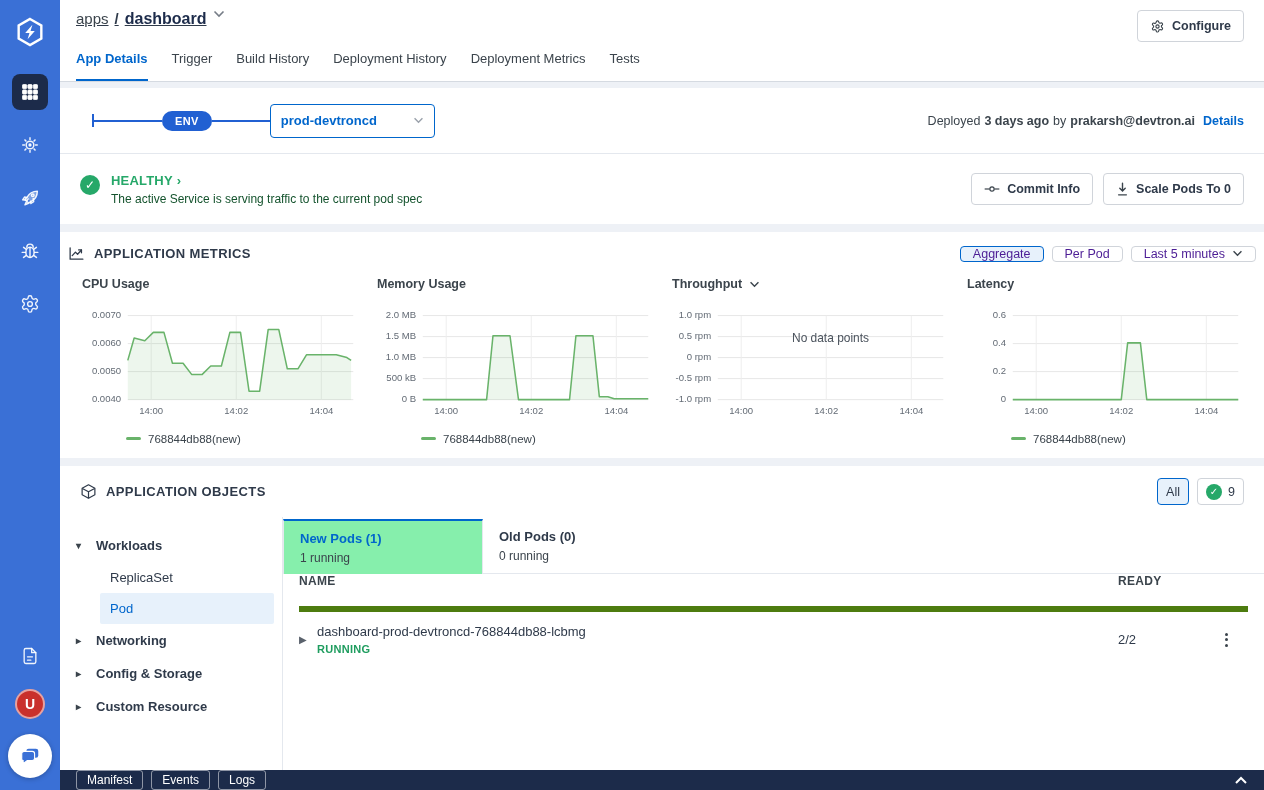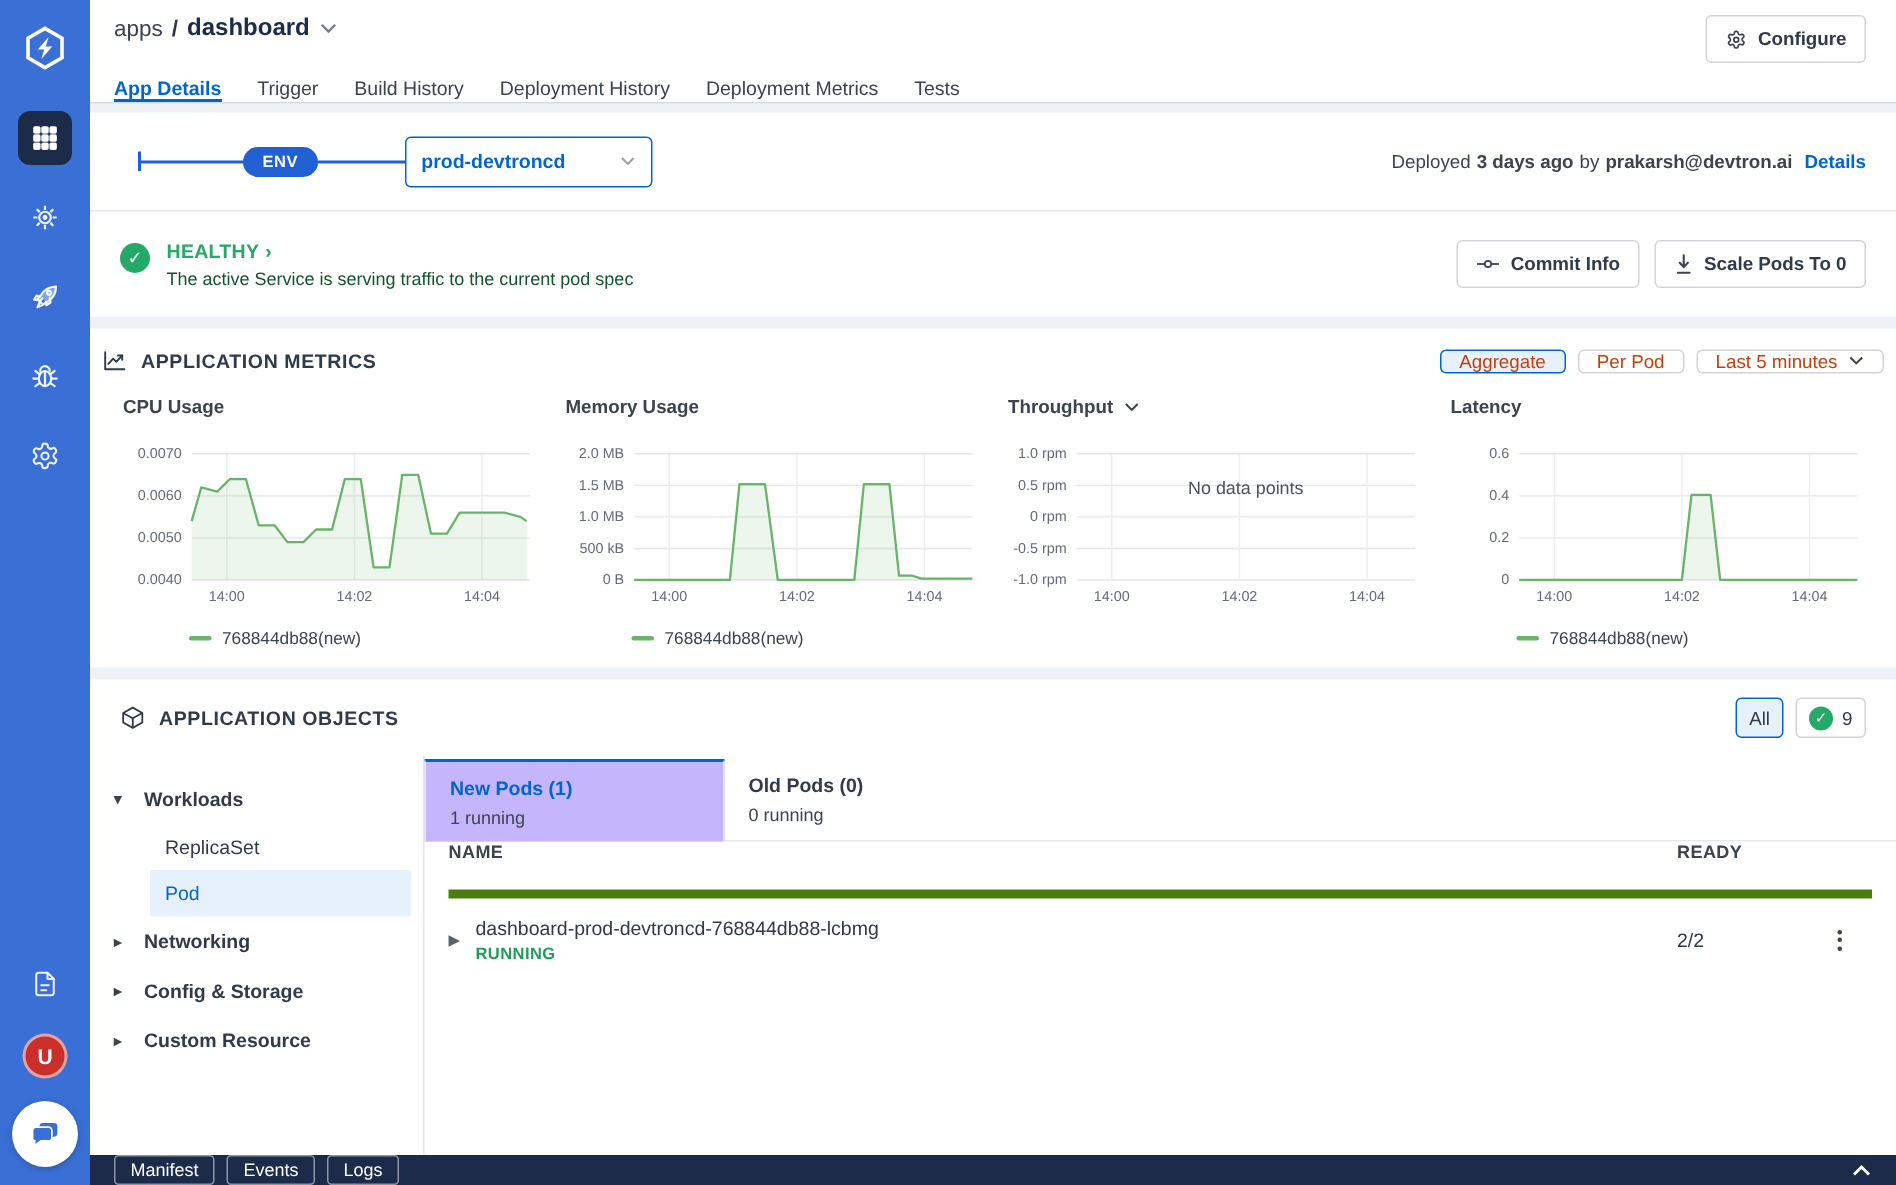--- a/index.html
+++ b/index.html
@@ -15,26 +15,26 @@
   .nav-btn.active { background:#1c2b4a; }
   .nav-btn svg { stroke:rgba(255,255,255,.92); }
   .sidebar-bottom { margin-top:auto; display:flex; flex-direction:column; align-items:center; gap:15px; padding-bottom:12px; }
   .avatar { width:30px; height:30px; border-radius:50%; background:#c9302c; border:2px solid rgba(255,255,255,.55); color:#fff; font-size:14px; font-weight:700; display:flex; align-items:center; justify-content:center; cursor:pointer; }
   .chat-circle { width:44px; height:44px; border-radius:50%; background:#fff; box-shadow:0 1px 5px rgba(0,0,0,.25); display:flex; align-items:center; justify-content:center; cursor:pointer; }
 
   
   .main { flex:1; display:flex; flex-direction:column; min-width:0; }
   .header { background:#fff; padding:10px 20px 0 16px; border-bottom:1px solid #d5dae1; }
   .breadcrumb-row { display:flex; align-items:flex-start; justify-content:space-between; }
-  .breadcrumb { display:flex; align-items:center; gap:6px; }
+  .breadcrumb { display:flex; align-items:flex-start; gap:6px;text-decoration:underline; }
   .bc-app-group { font-size:15px; color:#3b444c; }
   .bc-sep { font-size:15px; font-weight:700; }
   .bc-app-name { font-size:16px; font-weight:700; color:#1c2b4a; }
   .tabs-row { display:flex; gap:24px; margin-top:9px; }
-  .tab { font-size:13px; color:#3b444c; padding-bottom:0; cursor:pointer; border-bottom:2px solid transparent; }
+  .tab { font-size:13px; color:#3b444c; padding-bottom:13px; cursor:pointer; border-bottom:2px solid transparent; }
   .tab.active { color:#0066cc; font-weight:600; border-bottom-color:#0066cc; }
   .btn { height:32px; border:1px solid #d0d4da; border-radius:4px; background:#fff; display:inline-flex; align-items:center; gap:7px; padding:0 12px; font-size:12.5px; font-weight:600; color:#2f3a4a; cursor:pointer; white-space:nowrap; }
 
   .content { flex:1; padding-top:6px; overflow:hidden; display:flex; flex-direction:column; }
   .card { background:#fff; margin-bottom:8px; }
 
   
   .env-row { height:66px; display:flex; align-items:center; justify-content:space-between; padding:0 20px 0 32px; border-bottom:1px solid #e4e8ee; }
   .env-selector { display:flex; align-items:center; }
   .env-tick { width:2px; height:13px; background:#2160d2; }
@@ -51,21 +51,21 @@
   .check-badge.small { width:16px; height:16px; font-size:10px; margin-top:0; }
   .health-title { color:#26a869; font-weight:700; font-size:13px; letter-spacing:.2px; cursor:pointer; }
   .health-chev { color:#26a869; font-weight:700; margin-left:4px; }
   .health-sub { font-size:12px; color:#14532d; margin-top:4px;text-align:center; }
   .status-actions { display:flex; gap:10px; }
 
   
   .metrics-header { display:flex; align-items:center; justify-content:space-between; padding:13px 8px 8px; }
   .section-title { display:flex; align-items:center; gap:9px; font-size:13px; font-weight:600; color:#2f3a4a; letter-spacing:.4px; }
   .filters { display:flex; gap:8px; align-items:center; }
-  .pill-btn { height:16px; padding:0 12px; border:1px solid #d0d4da; border-radius:4px; background:#fff; font-size:12.5px; color:#c2410c; display:inline-flex; align-items:center; gap:7px; cursor:pointer; }
+  .pill-btn { height:16px; padding:0 12px; border:1px solid #d0d4da; border-radius:4px; background:#fff; font-size:12.5px; color:#4c1d95; display:inline-flex; align-items:center; gap:7px; cursor:pointer; }
   .pill-btn.active { background:#e7f1fb; border-color:#0066cc; }
   .charts { display:grid; grid-template-columns:repeat(4,1fr); gap:16px; padding:6px 20px 12px; }
   .chart-title-row { display:flex; align-items:center; gap:7px; margin:0 0 14px 2px; height:16px; }
   .chart-title { font-size:12.5px; font-weight:600; color:#3b444c; }
   .chart-plot svg { width:100%; display:block; }
   svg text.tick { font-size:10px; fill:#636b75; }
   svg text.nodata { font-size:12.5px; fill:#4a525c; }
   .chart-legend { display:flex; align-items:center; gap:7px; margin:5px 0 0 46px; height:15px; }
   .legend-line { width:15px; height:3px; background:#69b36a; border-radius:2px; }
   .legend-label { font-size:11.5px; color:#3b444c; }
@@ -81,21 +81,21 @@
   .tree-parent { display:flex; align-items:center; gap:10px; padding:9px 16px; font-weight:600; font-size:13px; color:#2f3a4a; cursor:pointer; }
   .caret { font-size:10px; color:#3b444c; width:10px; display:inline-block; }
   .tree-children { padding-left:40px; padding-right:8px; }
   .tree-child { padding:8px 10px; font-size:13px; color:#2f3a4a; cursor:pointer; border-radius:2px; }
   .tree-child.selected { background:#e7f1fb; color:#0066cc; }
   .tabs-and-table { flex:1; display:flex; flex-direction:column; min-width:0; }
   .pod-tabs { display:flex; border-bottom:1px solid #e4e8ee; padding-top:2px; }
   .pod-tab { padding:10px 16px 9px; min-width:200px; cursor:pointer; }
   .pod-tab .plabel { font-size:13px; font-weight:700; color:#2f3a4a; }
   .pod-tab .psub { font-size:12px; color:#3b444c; margin-top:5px; }
-  .pod-tab.active { border:1px solid #e4e8ee; border-top:2px solid #0066cc; border-bottom:none; margin-bottom:-1px; background:#c4b5fd; }
+  .pod-tab.active { border:1px solid #e4e8ee; border-top:2px solid #0066cc; border-bottom:none; margin-bottom:-1px; background:#86efac; }
   .pod-tab.active .plabel { color:#0066cc; }
   .pod-table { padding:0 16px; }
   .thead { display:flex; align-items:flex-start; height:38px; border-bottom:6px solid #4d7c0f; font-size:12px; font-weight:600; color:#3b444c; letter-spacing:.3px; }
   .col-name { flex:1; display:flex; align-items:center; min-width:0; }
   .col-ready { width:86px; }
   .col-actions { width:44px; display:flex; justify-content:center; }
   .trow { display:flex; align-items:center; padding:12px 0; font-size:13px; }
   .row-caret { width:18px; font-size:10px; color:#5a626c; cursor:pointer; flex-shrink:0; }
   .pod-name { color:#2f3a4a; }
   .pod-status { font-size:11px; font-weight:700; color:#1f9d5f; margin-top:4px; letter-spacing:.3px; }

